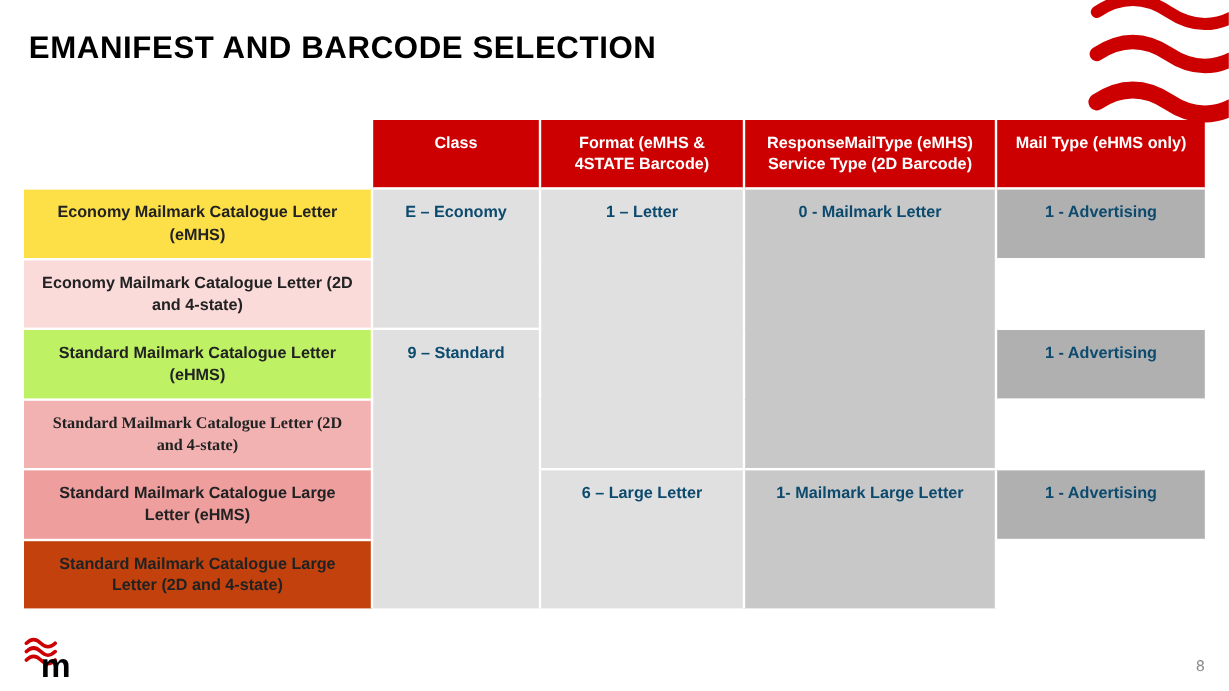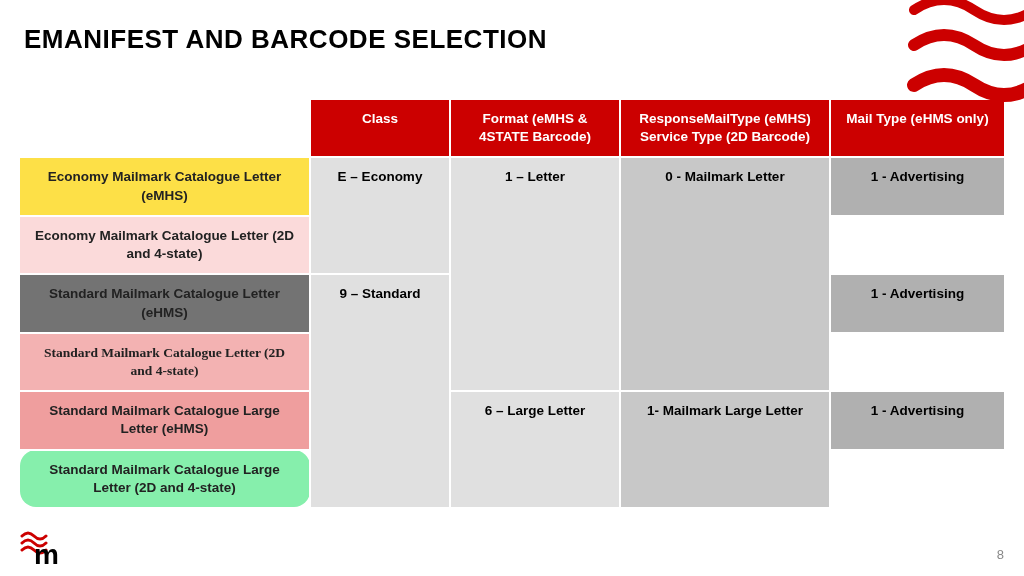--- a/index.html
+++ b/index.html
@@ -48,29 +48,29 @@
     font-weight: 700;
     border-left: 2px solid #fff;
   }
   td.rowlabel {
     font-weight: 700;
     color: #222;
     border-top: 2px solid #fff;
   }
   td.rl1 { background: #fde047; }
   td.rl2 { background: #fbdada; }
-  td.rl3 { background: #737373; margin-top: 20px; }
+  td.rl3 { background: #bef264; margin-top: 20px; }
   td.rl4 { background: #f3b2b2; font-family: Liberation Serif, serif; }
   td.rl5 { background: #ef9e9e; }
-  td.rl6 { background: #86efac; border-radius: 16px; }
+  td.rl6 { background: #c2410c; }
   td.cell {
     border-left: 2px solid #fff;
     border-top: 2px solid #fff;
     font-weight: 700;
-    color: #000000;
+    color: #0c4a6e;
   }
   td.c-light { background: #e0e0e0; }
   td.c-mid   { background: #c8c8c8; }
   td.c-dark-short { background: #b0b0b0; height: 38px; }
   td.c-empty { background: #fff; }
   .footer-logo {
     position: absolute;
     left: 20px;
     bottom: 10px;
   }

